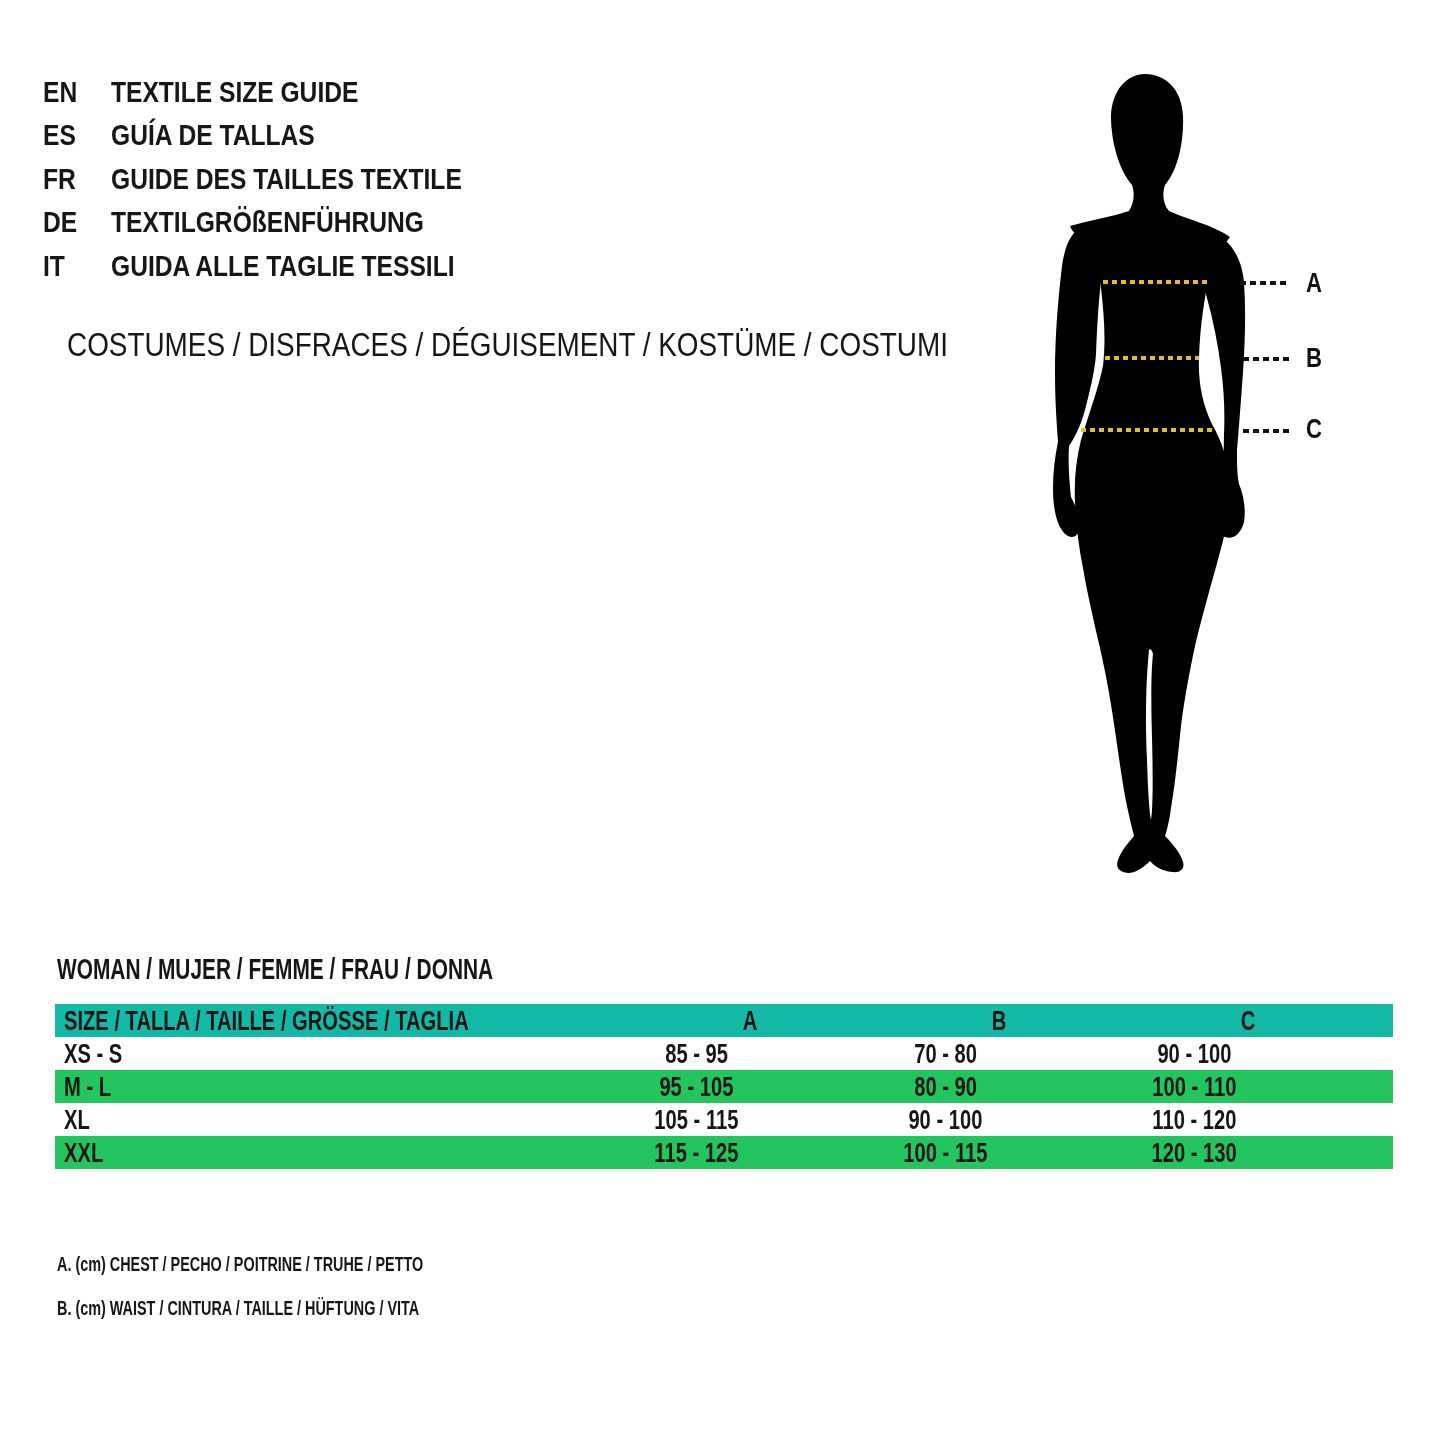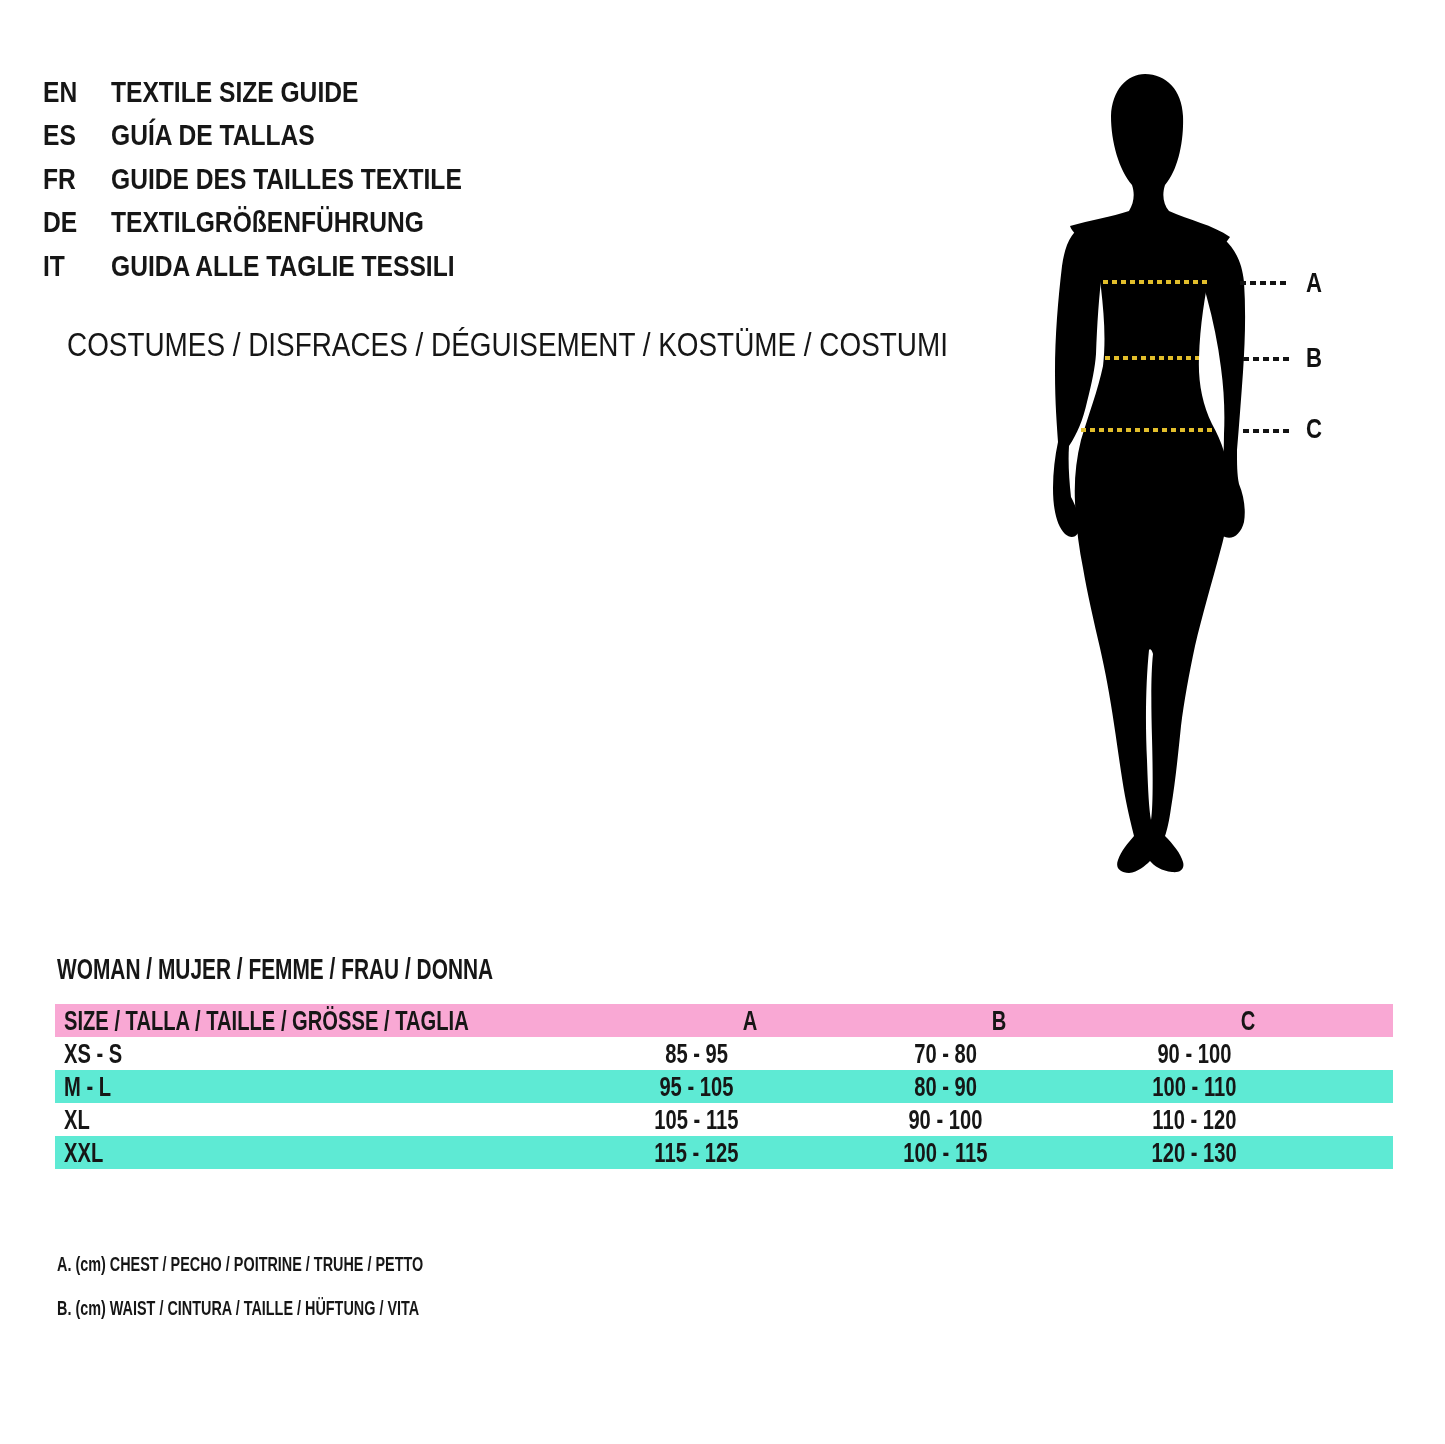--- a/index.html
+++ b/index.html
@@ -28,22 +28,22 @@
   .dash-k{position:absolute;height:4px;
     background:repeating-linear-gradient(90deg,#131313 0 6px,transparent 6px 10px);}
   .measure-label{position:absolute;left:1306px;height:26px;line-height:26px;
     font-size:27px;font-weight:700;color:#111;}
   
   .woman{position:absolute;left:57px;top:951px;height:36px;line-height:36px;
     font-size:29px;font-weight:700;}
   
   .tbl{position:absolute;left:55px;top:1004px;width:1338px;font-size:28px;font-weight:700;}
   .tbl-row{display:flex;height:33px;align-items:center;}
-  .tbl-row.hdr{background:#f9a8d4;}
-  .tbl-row.stripe{background:#5eead4;}
+  .tbl-row.hdr{background:#14b8a6;}
+  .tbl-row.stripe{background:#22c55e;}
   .c-size{flex:0 0 517px;padding-left:9px;box-sizing:border-box;text-align:left;}
   .c-val{flex:0 0 249px;display:flex;justify-content:center;align-items:center;}
   .c-fill{flex:1 1 auto;}
   
   .legend{position:absolute;left:57px;top:1243px;display:flex;flex-direction:column;}
   .legend-row{height:43.5px;display:flex;align-items:center;font-size:20px;font-weight:700;}
 </style>
 </head>
 <body>
 

